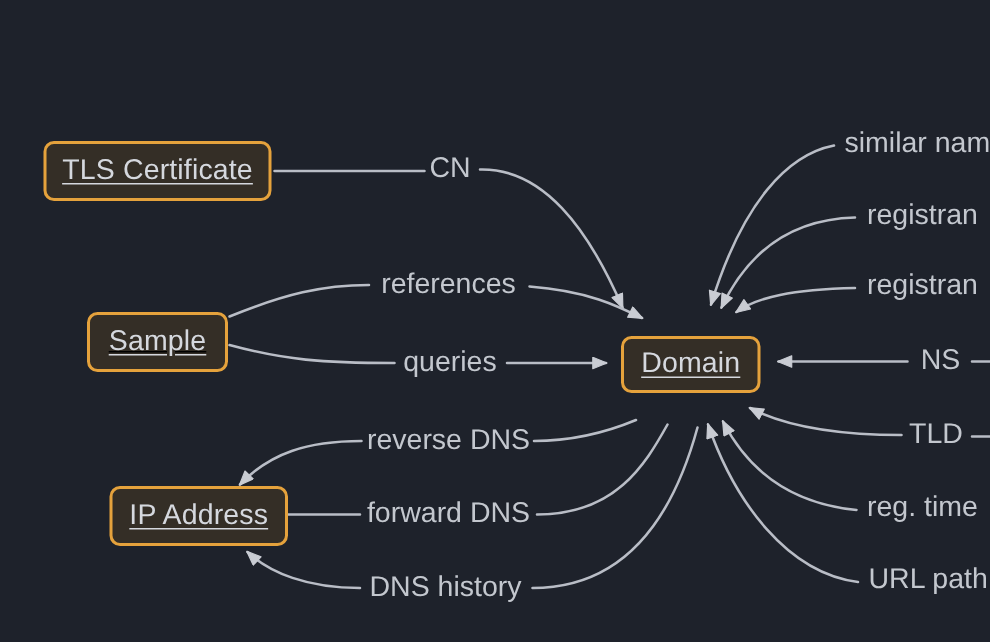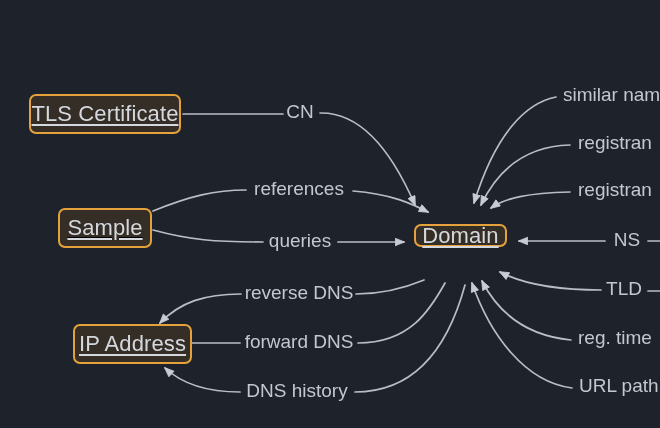--- a/index.html
+++ b/index.html
@@ -41,21 +41,21 @@
     border: 2px solid #e5a23c;
     border-radius: 7px;
     display: flex;
     align-items: center;
     justify-content: center;
     cursor: pointer;
   }
   .node-label {
     color: #d5d8de;
     font-family: "Liberation Sans", sans-serif;
-    font-size: 22px;
+    font-size: 19px;
     text-decoration: underline;
     text-underline-offset: 3px;
     white-space: nowrap;
     letter-spacing: .1px;
   }
 </style>
 </head>
 <body>
 
 <div id="canvas">
@@ -138,17 +138,17 @@
   </div>
 
   <div class="node-box" style="left:58px; top:208px; width:94px; height:40px;text-decoration:underline;">
     <span class="node-label">Sample</span>
   </div>
 
   <div class="node-box" style="left:45px; top:324px; width:119px; height:40px;margin-left:28px;">
     <span class="node-label">IP Address</span>
   </div>
 
-  <div class="node-box" style="left:414px; top:224px; width:93px; height:23px;">
+  <div class="node-box" style="left:414px; top:224px; width:93px; height:38px;">
     <span class="node-label">Domain</span>
   </div>
 
 </div>
 
 </body></html>

